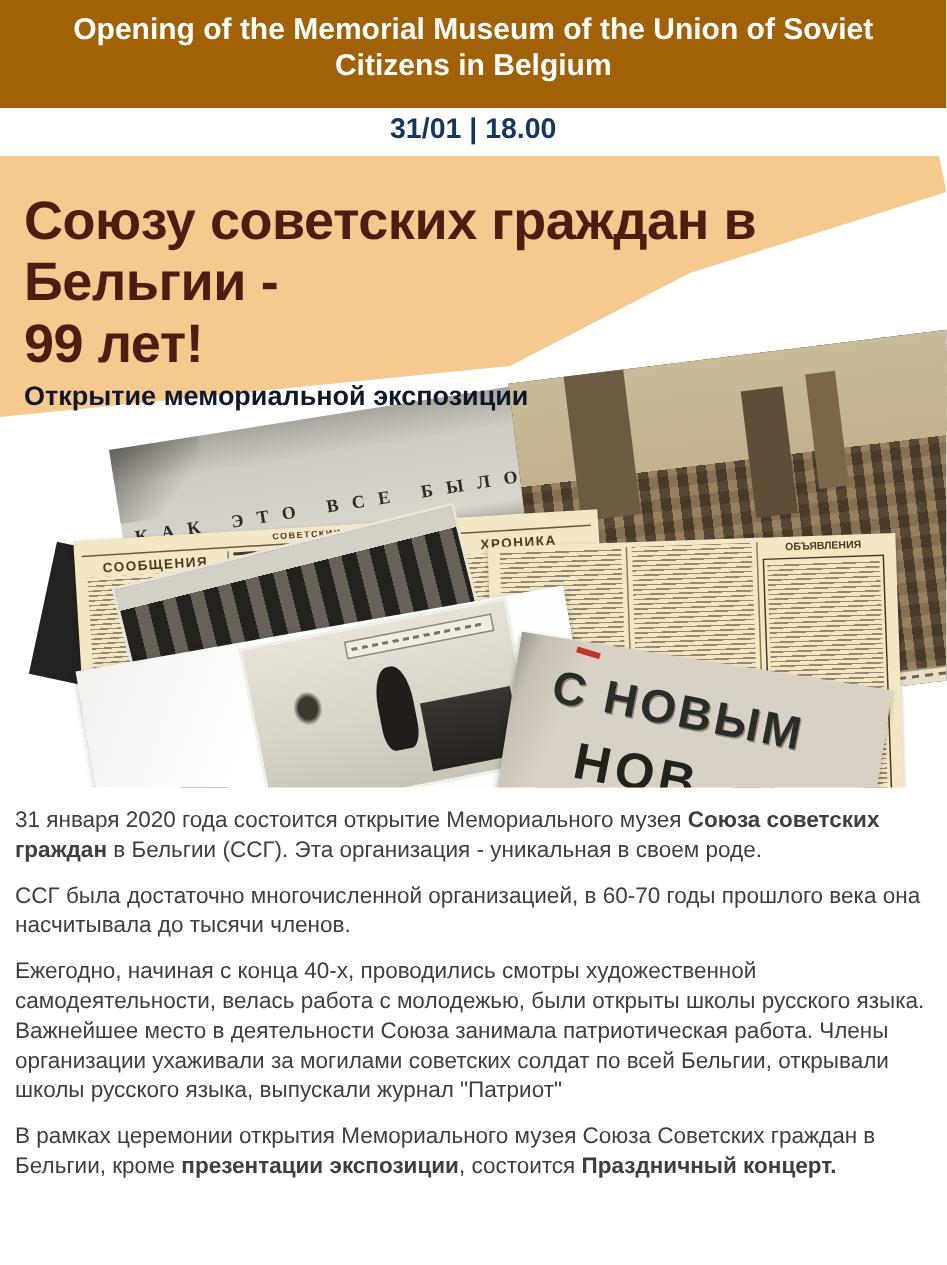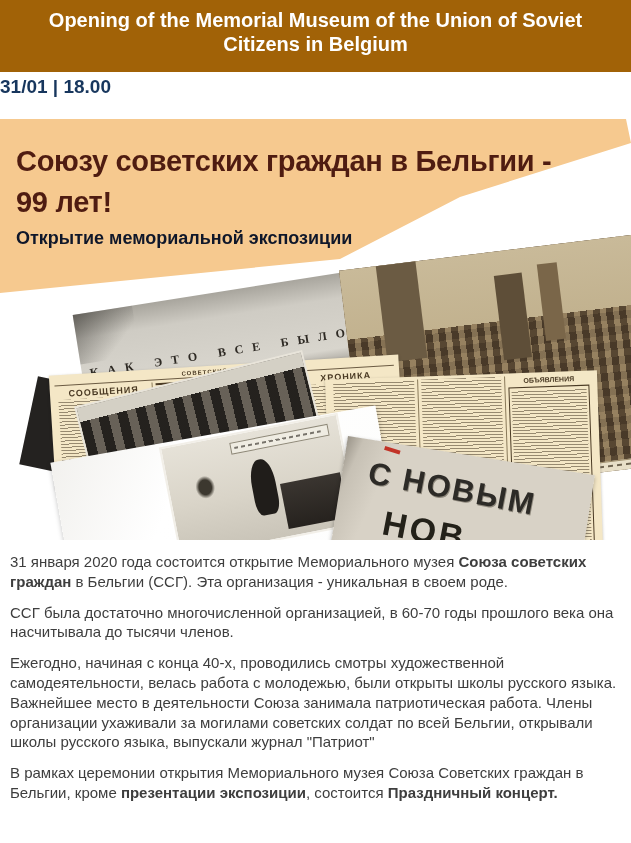--- a/index.html
+++ b/index.html
@@ -9,32 +9,32 @@
     -webkit-font-smoothing:antialiased;
   }
   
   .hdr{
     background:#a16207;color:#ffffff;text-align:center;
     padding:8px 18px 8px;box-sizing:border-box;height:72px;
   }
   .hdr-en{font-size:20px;font-weight:bold;line-height:24px;margin:0 0 6px;}
   .hdr-ru{font-size:16.5px;font-weight:bold;line-height:20px;margin:0;}
   .date-line{
-    height:47px;line-height:30px;text-align:left;
+    height:32px;line-height:30px;text-align:center;
     font-size:19px;font-weight:bold;color:#17365d;
   }
   
   .poster{position:relative;width:631px;height:421px;overflow:hidden;background:#fff;}
   .tan{
     position:absolute;left:0;top:0;width:631px;height:421px;background:#f6c98f;
     clip-path:polygon(0px 0px,626px 0px,631px 24px,460px 78px,340px 140px,0px 174px);
     z-index:1;
   }
   .tan-text{position:absolute;left:16px;top:22px;z-index:7;}
-  .tan-title{font-size:29px;line-height:41px;font-weight:bold;color:#4f1c11;letter-spacing:-0.3px;margin:0;}
+  .tan-title{font-size:36px;line-height:41px;font-weight:bold;color:#4f1c11;letter-spacing:-0.3px;margin:0;}
   .tan-sub{font-size:18px;line-height:25px;font-weight:bold;color:#0f172a;margin:3px 0 0;}
   .piece{position:absolute;box-sizing:border-box;}
   
   .hall{
     left:83px;top:172px;width:295px;height:155px;transform:rotate(-9deg);z-index:2;
     background:linear-gradient(to bottom,#a8a59d 0%,#cfccc4 16%,#d8d5cd 48%,#9a968e 60%,#4a463f 72%,#332f2b 100%);
   }
   .hall:before{content:"";position:absolute;left:0;top:0;width:60px;height:50px;
     background:linear-gradient(135deg,rgba(40,38,34,.55),rgba(40,38,34,0) 70%);}
   .hall:after{content:"";position:absolute;left:0;bottom:0;width:100%;height:34%;

